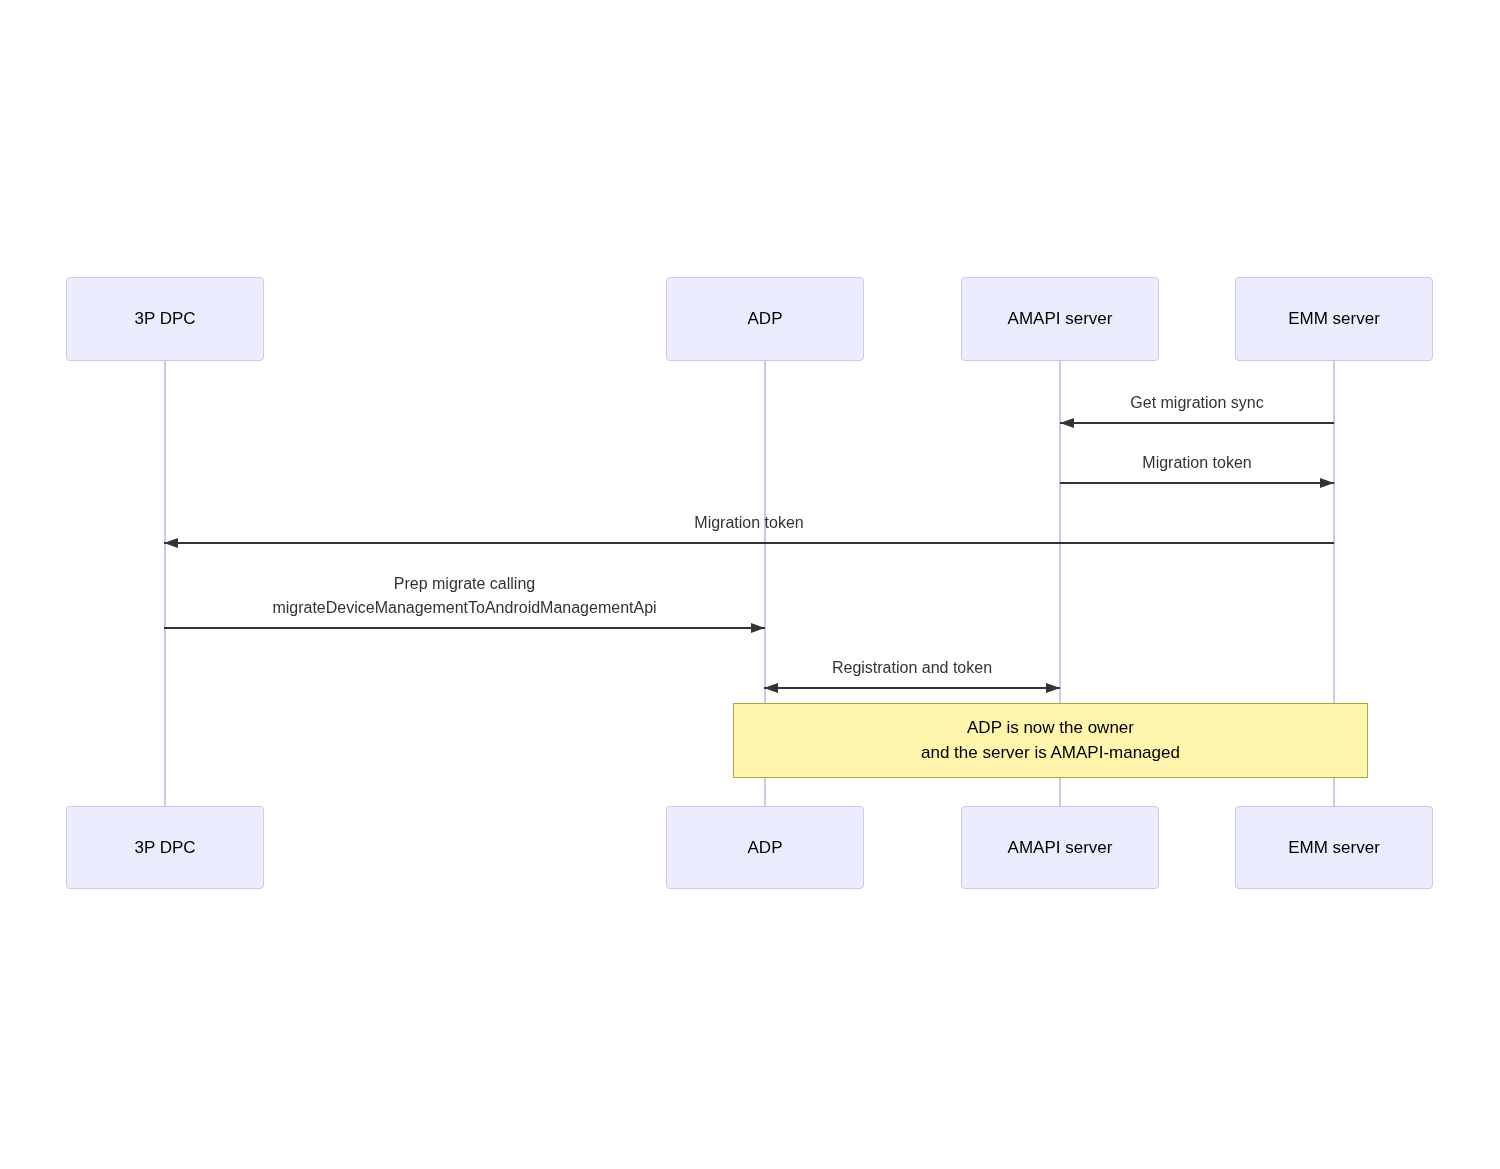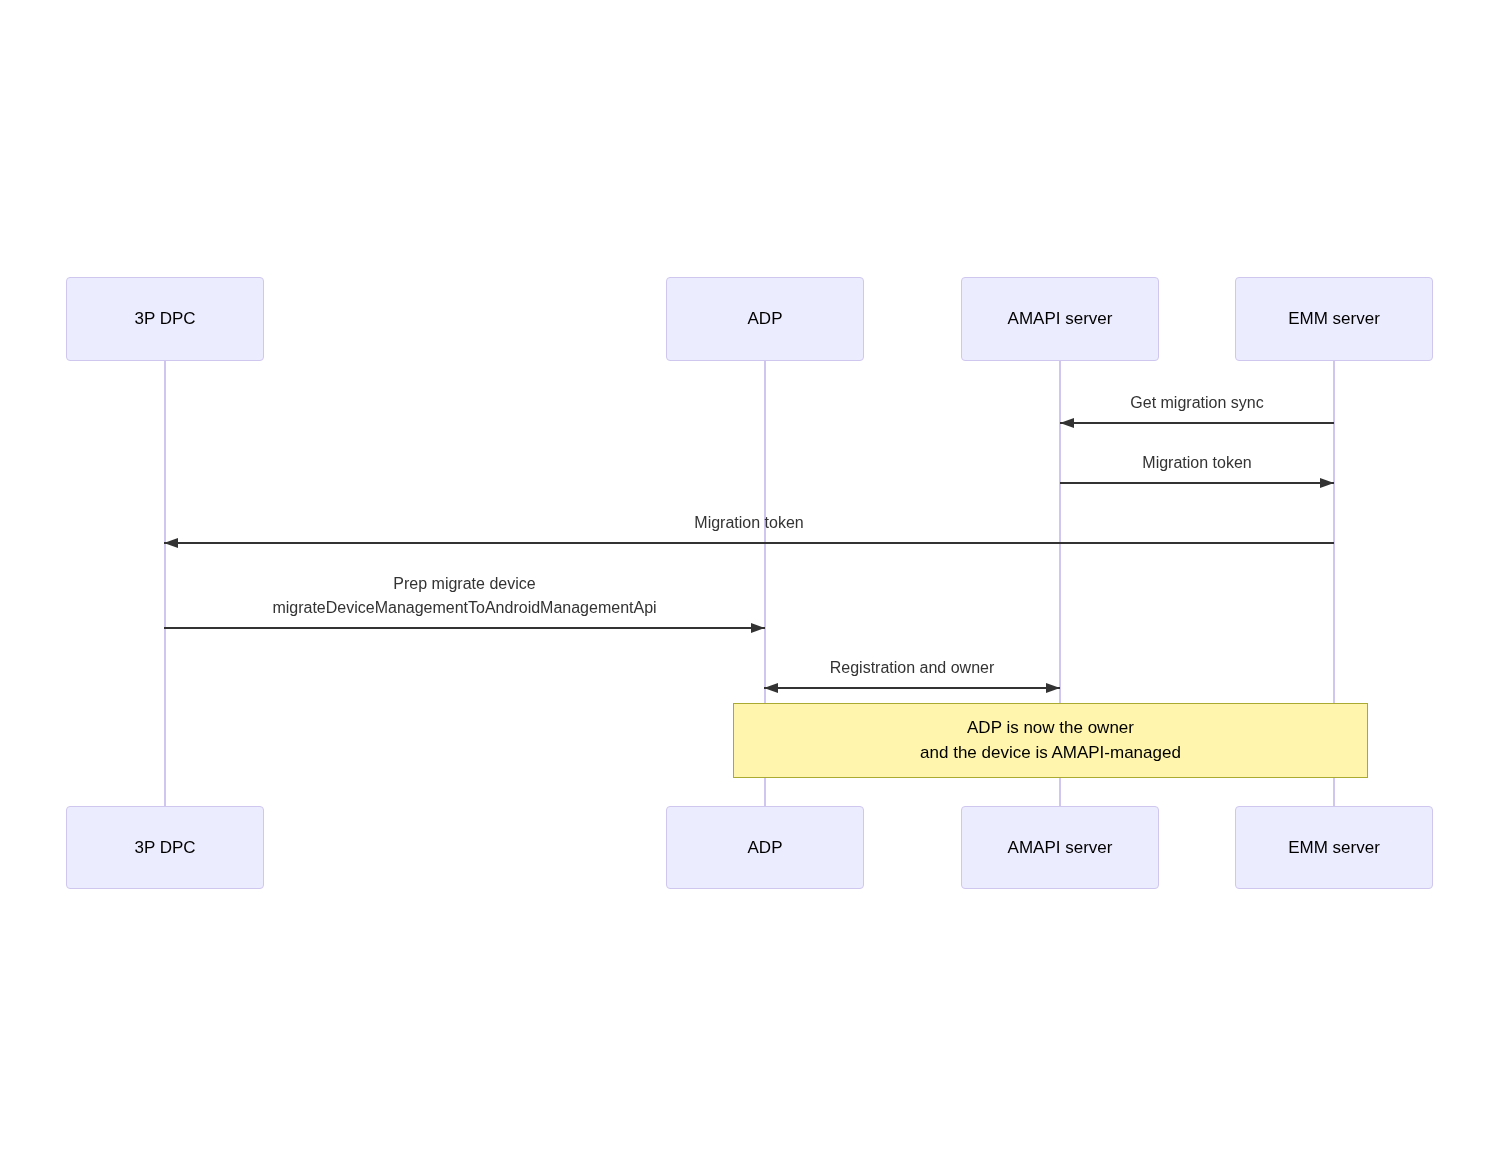--- a/index.html
+++ b/index.html
@@ -133,37 +133,37 @@
   </div>
 
   <div>
     <div class="msg-label" style="left:164px;top:511px;width:1170px">Migration token</div>
     <div class="msg-line" style="left:164px;top:542px;width:1170px">
       <i class="ah left"></i>
     </div>
   </div>
 
   <div>
-    <div class="msg-label two-line" style="left:164px;top:572px;width:601px">Prep migrate device
+    <div class="msg-label two-line" style="left:164px;top:572px;width:601px">Prep migrate calling
 migrateDeviceManagementToAndroidManagementApi</div>
     <div class="msg-line" style="left:164px;top:627px;width:601px">
       <i class="ah right"></i>
     </div>
   </div>
 
   <div>
-    <div class="msg-label" style="left:764px;top:656px;width:296px">Registration and owner</div>
+    <div class="msg-label" style="left:764px;top:656px;width:296px">Registration and token</div>
     <div class="msg-line" style="left:764px;top:687px;width:296px">
       <i class="ah left"></i>
       <i class="ah right"></i>
     </div>
   </div>
 
   <div class="note">ADP is now the owner
-and the device is AMAPI-managed</div>
+and the server is AMAPI-managed</div>
 
   <div class="actor bottom" style="left:66px">
     <span>3P DPC</span>
   </div>
   <div class="actor bottom" style="left:666px">
     <span>ADP</span>
   </div>
   <div class="actor bottom" style="left:961px">
     <span>AMAPI server</span>
   </div>

